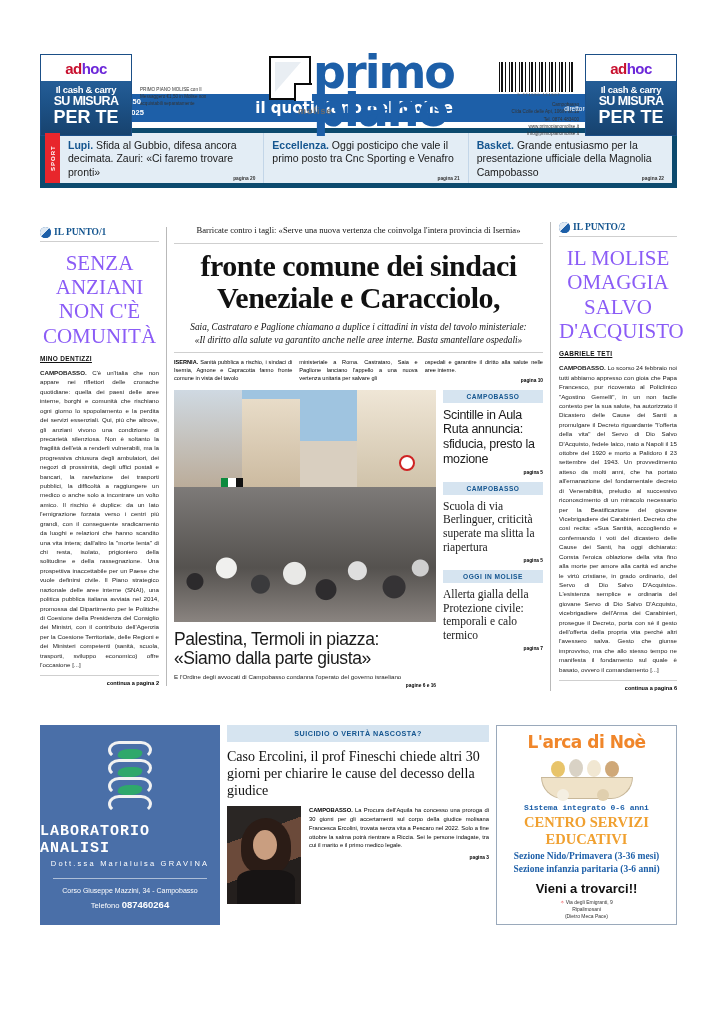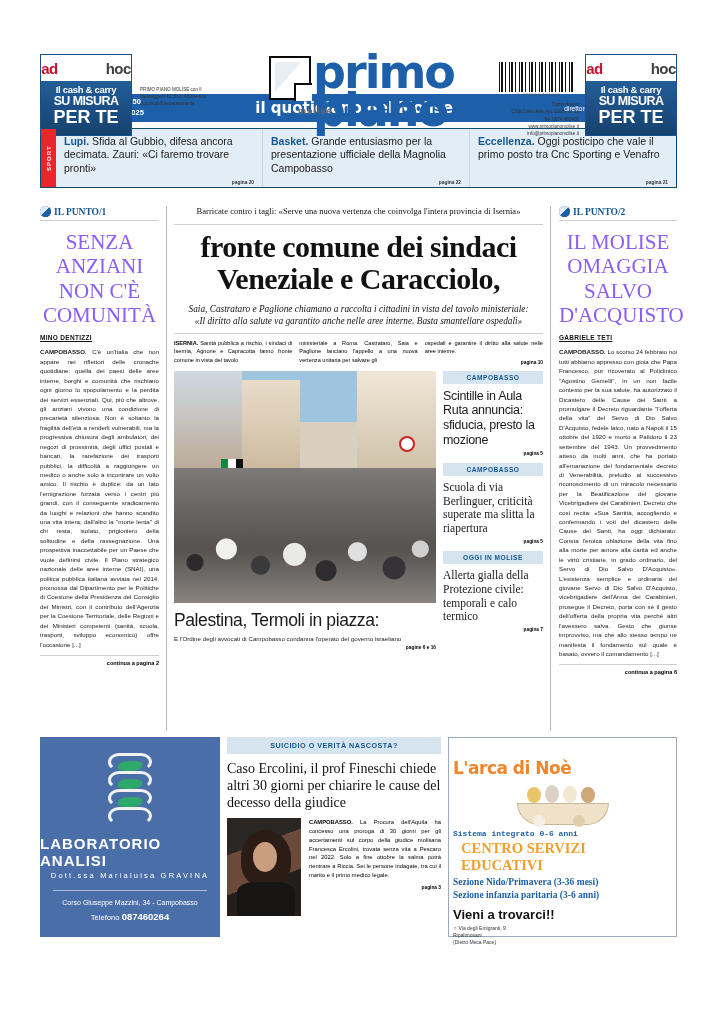--- a/index.html
+++ b/index.html
@@ -17,21 +17,21 @@
     width: 92px; height: 82px; border:1px solid #1b4f87;
     background: linear-gradient(180deg,#2d6ba8 0%,#1d5288 60%,#17426e 100%);
     display:flex; flex-direction:column; align-items:center; justify-content:flex-start;
     position:relative; overflow:hidden; flex:0 0 92px;
   }
   .adbox .adwhite {
     background:#fff; width:100%; height:26px; display:flex; align-items:center; justify-content:center;
   }
   .adbox .adhoc-word { font-weight:bold; font-size:15px; letter-spacing:-0.5px; }
   .adbox .adhoc-word .ad { color:#c8102e; }
-  .adbox .adhoc-word .hoc { color:#404040;padding-left:48px; }
+  .adbox .adhoc-word .hoc { color:#6d28d9; }
   .adbox .l1 { color:#fff; font-weight:bold; font-size:9.5px; margin-top:3px; letter-spacing:-0.3px;}
   .adbox .l2 { color:#fff; font-weight:bold; font-size:12.5px; letter-spacing:-0.6px; line-height:1;}
   .adbox .l3 { color:#fff; font-weight:bold; font-size:18px; letter-spacing:0px; line-height:1.05;}
 
   .subinfo { flex:0 0 92px; font-size:4.6px; color:#333; line-height:1.55; padding:32px 4px 0 8px; }
 
   .logo-wrap { flex:1; position:relative; display:flex; flex-direction:column; align-items:center; justify-content:flex-start; }
   .logo-row { display:flex; align-items:flex-start; }
   .logo-icon {
     width:42px; height:44px; background:#fff; border:2.5px solid #0a0a0a; position:relative; margin-right:2px; margin-top:2px;
@@ -56,30 +56,30 @@
   .contact { font-size:4.6px; color:#333; text-align:right; line-height:1.6; margin-top:4px; }
 
   
   .bluebar { background:#1d5fa8; height:28px; display:flex; align-items:center; justify-content:space-between; padding:0 10px; margin-top:2px;}
   .bluebar .left { color:#fff; font-size:7.5px; font-weight:bold; line-height:1.45; }
   .bluebar .center { color:#fff; font-size:15px; font-weight:bold; font-family:"DejaVu Sans",sans-serif; }
   .bluebar .right { color:#fff; font-size:6.5px; }
   .bluebar .right b { font-weight:bold; }
 
   
-  .sportstrip { display:flex; margin-top:6px; background:#e3edf5; border:1px solid #0c4a6e; height:60px; }
+  .sportstrip { display:flex; margin-top:6px; background:#e3edf5; border:5px solid #0c4a6e; height:60px; }
   .sport-tag { width:15px; background:#e8262c; color:#fff; font-size:6px; font-weight:bold; writing-mode:vertical-rl; transform:rotate(180deg); display:flex; align-items:center; justify-content:center; letter-spacing:1px;}
   .sport-cell { flex:1; padding:6px 8px 2px 8px; position:relative; border-right:1px solid #c3d6e8; }
   .sport-cell:last-child{border-right:none;}
   .sport-cell .txt { font-size:10.5px; line-height:1.28; color:#1a1a1a; }
   .sport-cell .txt b { color:#14558f; }
   .sport-cell .pg { position:absolute; right:8px; bottom:2px; font-size:4.8px; font-weight:bold; color:#333; }
 
   
-  .grid { display:flex; margin-top:18px; height:525px; }
+  .grid { display:flex; margin-top:6px; height:525px;align-items:center; }
   .col-left { width:127px; border-right:1px solid #b9b9b9; padding-right:7px; }
   .col-mid { flex:1; padding:0 7px; }
   .col-right { width:127px; border-left:1px solid #b9b9b9; padding-left:8px; }
 
   .punto { display:flex; align-items:center; gap:3px; border-bottom:1px solid #cfcfcf; padding-bottom:3px;}
   .punto-icon { width:11px; height:11px; border-radius:50%; background:#1d5fa8; position:relative; overflow:hidden;}
   .punto-icon:after{content:"";position:absolute;left:0;top:0;width:100%;height:100%;
     background:linear-gradient(135deg,#dfe9f3 0 48%, #1d5fa8 48% 100%);}
   .punto-label { font-size:9.5px; font-weight:bold; color:#14558f; font-family:"Liberation Serif",serif; letter-spacing:0px;}
 
@@ -131,40 +131,40 @@
   .boxtitle-sans { font-size:12.5px; line-height:1.18; margin-top:5px; color:#1a1a1a; letter-spacing:-0.3px;}
   .boxtitle-serif { font-family:"Liberation Serif",serif; font-size:11.5px; line-height:1.2; margin-top:5px; color:#1a1a1a;}
   .boxpg { text-align:right; font-size:4.8px; font-weight:bold; margin:3px 0 7px;}
 
   
   .bottom { display:flex; gap:7px; margin-top:6px; height:200px; }
   .lab-ad { width:180px; background:#4a6fa8; color:#fff; position:relative; display:flex; flex-direction:column; align-items:center; padding-top:14px;}
   .dna { width:44px; height:72px; position:relative; }
   .dna .s { position:absolute; left:0; width:100%; height:18px; border:3px solid #f2f2f2; border-radius:50%/100%; border-bottom-color:transparent; }
   .dna .g { position:absolute; left:10px; width:24px; height:10px; background:#2fa86b; border-radius:40%; transform:skewX(-18deg);}
-  .lab-title { font-size:15px; font-weight:bold; letter-spacing:1px; margin-top:12px;}
+  .lab-title { font-size:15px; font-weight:bold; letter-spacing:1px; margin-top:12px;font-family:Liberation Mono, monospace;}
   .lab-sub { font-size:7.5px; letter-spacing:2.2px; margin-top:2px;}
   .lab-line { width:86%; height:1px; background:rgba(255,255,255,.55); margin:10px 0 8px;}
   .lab-addr { font-size:7px; }
   .lab-tel { font-size:7.6px; margin-top:5px;}
   .lab-tel b { font-size:9.5px; }
 
   .mid-bottom { flex:1; }
   .sn-label { background:#d6e4f0; color:#14558f; font-size:7.2px; font-weight:bold; text-align:center; padding:4px 0; letter-spacing:0.5px;}
   .sn-title { font-family:"Liberation Serif",serif; font-size:14px; line-height:1.22; margin-top:6px; color:#111;}
   .sn-body { display:flex; gap:8px; margin-top:7px; }
   .sn-photo { width:74px; height:98px; background:linear-gradient(160deg,#2a2624 0 30%, #6b4a3a 30% 62%, #241f1d 62% 100%); position:relative; overflow:hidden;}
   .sn-photo .hair{position:absolute;left:14px;top:12px;width:50px;height:56px;border-radius:50% 50% 40% 40%;background:#2b1c16;}
   .sn-photo .face2{position:absolute;left:26px;top:24px;width:24px;height:30px;border-radius:50%;background:#c99e80;}
   .sn-photo .body{position:absolute;left:10px;bottom:0;width:58px;height:34px;border-radius:30% 30% 0 0;background:#171414;}
   .sn-text { flex:1; font-size:5.8px; line-height:1.52; text-align:justify;}
   .sn-text .lead{font-weight:bold;}
   .sn-pg { text-align:right; font-size:4.8px; font-weight:bold; margin-top:4px;}
 
-  .arca { width:229px; border:1px solid #9aa9bb; padding:20px 4px; background:#fff;}
+  .arca { width:181px; border:1px solid #9aa9bb; padding:6px 4px; text-align:center; background:#fff;}
   .arca-title { font-size:17px; font-weight:bold; color:#f0862a; font-family:"DejaVu Sans",sans-serif; letter-spacing:-0.5px;}
   .arca-boat { width:92px; height:44px; margin:3px auto 4px; position:relative;}
   .arca-boat .hull{position:absolute;bottom:0;left:0;width:100%;height:22px;background:#efe2c8;border:1.5px solid #c8b89a;border-radius:0 0 46px 46px;}
   .arca-boat .a1{position:absolute;bottom:22px;left:10px;width:14px;height:16px;border-radius:50%;background:#e8c46a;}
   .arca-boat .a2{position:absolute;bottom:22px;left:28px;width:14px;height:18px;border-radius:50%;background:#d9d2c5;}
   .arca-boat .a3{position:absolute;bottom:22px;left:46px;width:14px;height:17px;border-radius:50%;background:#f1e7d2;}
   .arca-boat .a4{position:absolute;bottom:22px;left:64px;width:14px;height:16px;border-radius:50%;background:#cfa878;}
   .arca-boat .g1{position:absolute;bottom:-2px;left:16px;width:12px;height:12px;border-radius:50%;background:#f4efe2;}
   .arca-boat .g2{position:absolute;bottom:-2px;left:56px;width:12px;height:12px;border-radius:50%;background:#e0cfae;}
   .arca-l1 { font-size:8px; font-weight:bold; color:#1d5fa8; font-family:Liberation Mono, monospace;}
@@ -231,26 +231,26 @@
     <div class="right"><span>direttore responsabile </span><b>Luca Colella</b></div>
   </div>
 
   <div class="sportstrip">
     <div class="sport-tag">SPORT</div>
     <div class="sport-cell">
       <div class="txt"><b>Lupi.</b><span> Sfida al Gubbio, difesa ancora decimata. Zauri: «Ci faremo trovare pronti»</span></div>
       <div class="pg">pagina 20</div>
     </div>
     <div class="sport-cell">
+      <div class="txt"><b>Eccellenza.</b><span> Oggi posticipo che vale il primo posto tra Cnc Sporting e Venafro</span></div>
+      <div class="pg">pagina 21</div>
+    </div>
+    <div class="sport-cell">
       <div class="txt"><b>Basket.</b><span> Grande entusiasmo per la presentazione ufficiale della Magnolia Campobasso</span></div>
       <div class="pg">pagina 22</div>
-    </div>
-    <div class="sport-cell">
-      <div class="txt"><b>Eccellenza.</b><span> Oggi posticipo che vale il primo posto tra Cnc Sporting e Venafro</span></div>
-      <div class="pg">pagina 21</div>
     </div>
   </div>
 
   <div class="grid">
 
     <div class="col-left">
       <div class="punto">
         <span class="punto-icon"></span>
         <span class="punto-label">IL PUNTO/1</span>
       </div>
@@ -262,21 +262,21 @@
       <div class="continua">continua a pagina 2</div>
     </div>
 
     <div class="col-mid">
       <div class="kicker">Barricate contro i tagli: «Serve una nuova vertenza che coinvolga l'intera provincia di Isernia»</div>
       <div class="headline">
         <div>fronte comune dei sindaci</div>
         <div>Veneziale e Caracciolo,</div>
       </div>
       <div class="subhead">
-        <div>Saia, Castrataro e Paglione chiamano a raccolta i cittadini in vista del tavolo ministeriale:</div>
+        <div>Saia, Castrataro e Paglione chiamano a duplice i cittadini in vista del tavolo ministeriale:</div>
         <div>«Il diritto alla salute va garantito anche nelle aree interne. Basta smantellare ospedali»</div>
       </div>
       <div class="three-col">
         <div><span class="lead">ISERNIA.</span><span> Sanità pubblica a rischio, i sindaci di Isernia, Agnone e Capracotta fanno fronte comune in vista del tavolo</span></div>
         <div>ministeriale a Roma. Castrataro, Saia e Paglione lanciano l'appello a una nuova vertenza unitaria per salvare gli</div>
         <div>
           <span>ospedali e garantire il diritto alla salute nelle aree interne.</span>
           <div class="pgref">pagina 10</div>
         </div>
       </div>
@@ -286,20 +286,21 @@
           <div class="photo">
             <div class="bldgL"></div>
             <div class="bldgM"></div>
             <div class="bldgR"></div>
             <div class="flag"></div>
             <div class="crowd"></div>
             <div class="sign"></div>
           </div>
           <div class="head2">
             <div>Palestina, Termoli in piazza:</div>
+            <div>«Siamo dalla parte giusta»</div>
           </div>
           <div class="head2-sub">E l'Ordine degli avvocati di Campobasso condanna l'operato del governo israeliano</div>
           <div class="head2-pg">pagine 6 e 16</div>
         </div>
 
         <div class="boxcol">
           <div>
             <div class="boxlabel">CAMPOBASSO</div>
             <div class="boxtitle-sans">Scintille in Aula Ruta annuncia: sfiducia, presto la mozione</div>
             <div class="boxpg">pagina 5</div>

